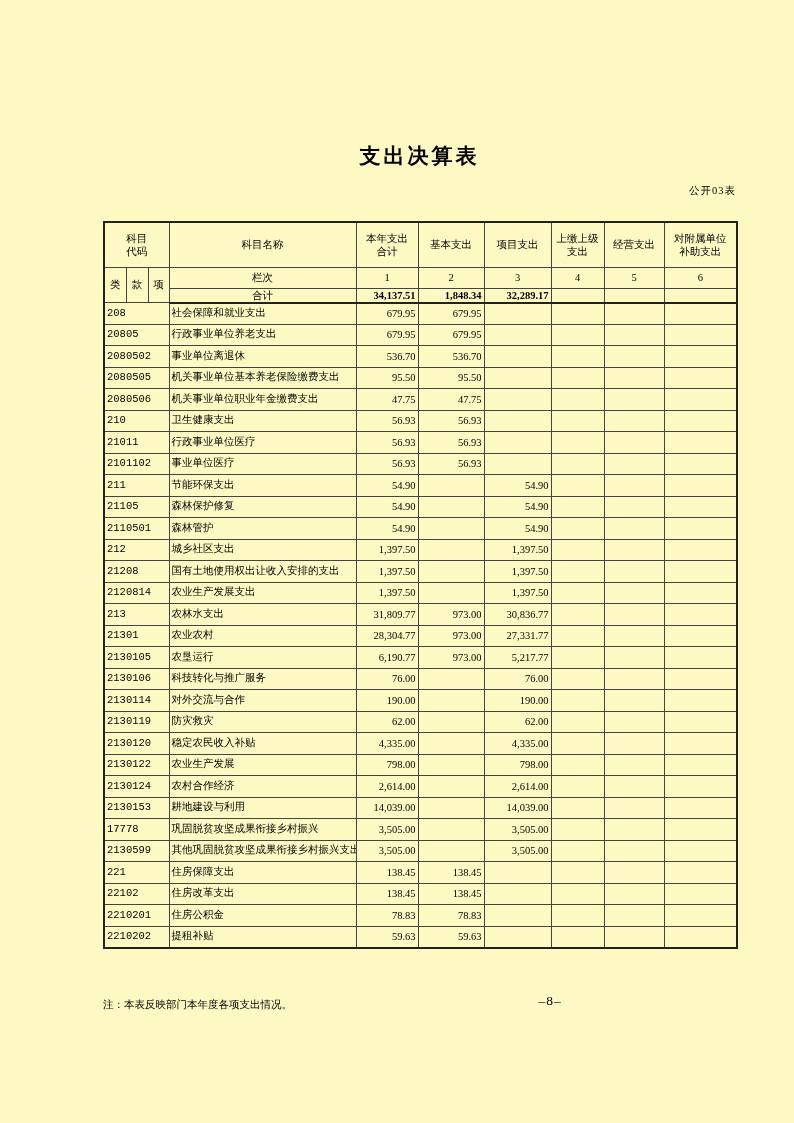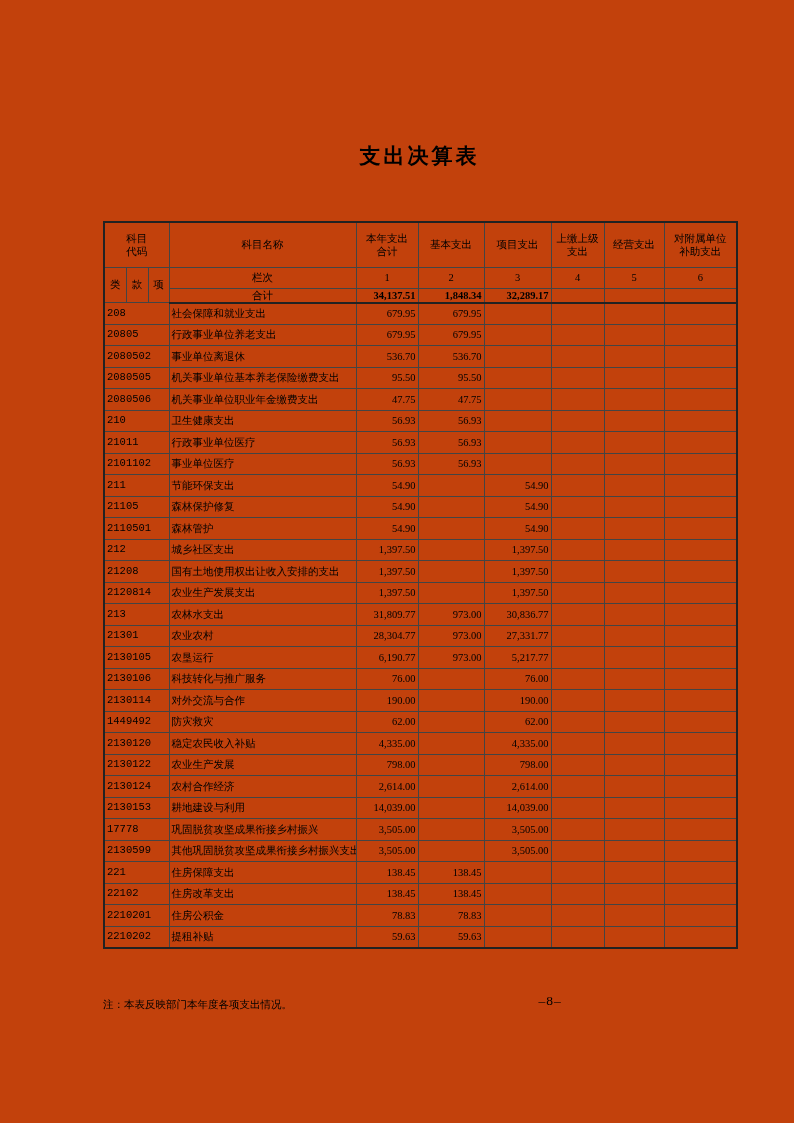--- a/index.html
+++ b/index.html
@@ -2,21 +2,21 @@
 <html><head>
 <meta charset="utf-8">
 <style>
   * { margin: 0; padding: 0; box-sizing: border-box; }
   html, body { background: #888; }
   .page {
     position: relative;
     width: 794px;
     height: 1123px;
     margin: 0 auto;
-    background: #c2410c;
+    background: #fef9c3;
     font-family: "Liberation Serif", "DejaVu Serif", serif;
     color: #000;
     overflow: hidden;
   }
   .doc-title {
     position: absolute;
     left: 103px;
     width: 633px;
     top: 142px;
     text-align: center;
@@ -75,20 +75,21 @@
   .exp-table tbody td.code {
     text-align: left;
     white-space: nowrap;
     overflow: hidden;
     font-family: Liberation Mono, monospace;
   }
   .exp-table tbody td.name {
     text-align: left;
     white-space: nowrap;
     overflow: hidden;
+    font-family: Liberation Mono, monospace;
   }
   .note-line {
     position: absolute;
     left: 103px;
     top: 968px;
     font-size: 10.5px;
     margin-top: 30px;
   }
   .page-number {
     position: absolute;
@@ -100,20 +101,21 @@
     letter-spacing: 1px;
   }
 </style>
 </head>
 <body>
 
 <div class="page">
 
   <div class="doc-title">支出决算表</div>
 
+  <div class="form-label">公开03表</div>
 
 
   <table class="exp-table">
     <colgroup>
       <col style="width:22px">
         <col style="width:22px">
         <col style="width:21px">
       <col style="width:187px">
       <col style="width:62px">
         <col style="width:66px">
@@ -344,21 +346,21 @@
           <td colspan="3" class="code">2130114</td>
           <td class="name">对外交流与合作</td>
           <td class="num">190.00</td>
           <td class="num"></td>
           <td class="num">190.00</td>
           <td class="num"></td>
           <td class="num"></td>
           <td class="num"></td>
         </tr>
         <tr>
-          <td colspan="3" class="code">1449492</td>
+          <td colspan="3" class="code">2130119</td>
           <td class="name">防灾救灾</td>
           <td class="num">62.00</td>
           <td class="num"></td>
           <td class="num">62.00</td>
           <td class="num"></td>
           <td class="num"></td>
           <td class="num"></td>
         </tr>
         <tr>
           <td colspan="3" class="code">2130120</td>

